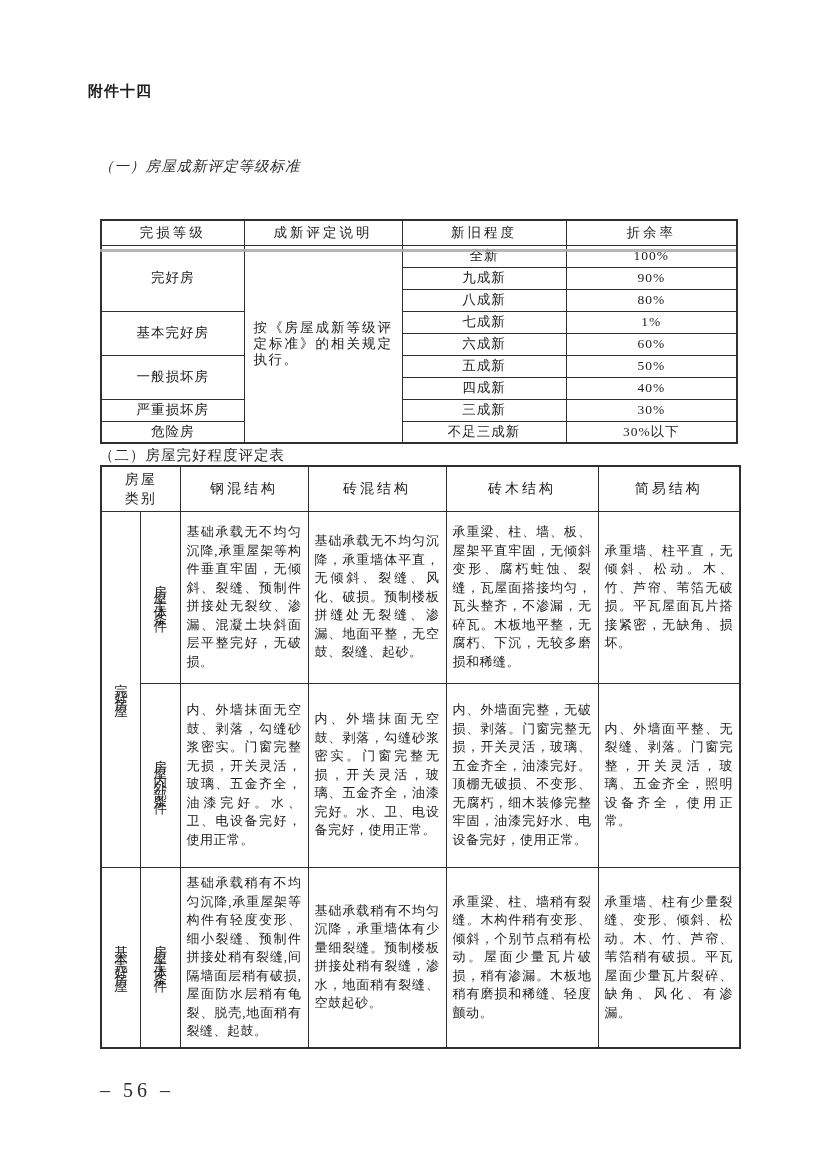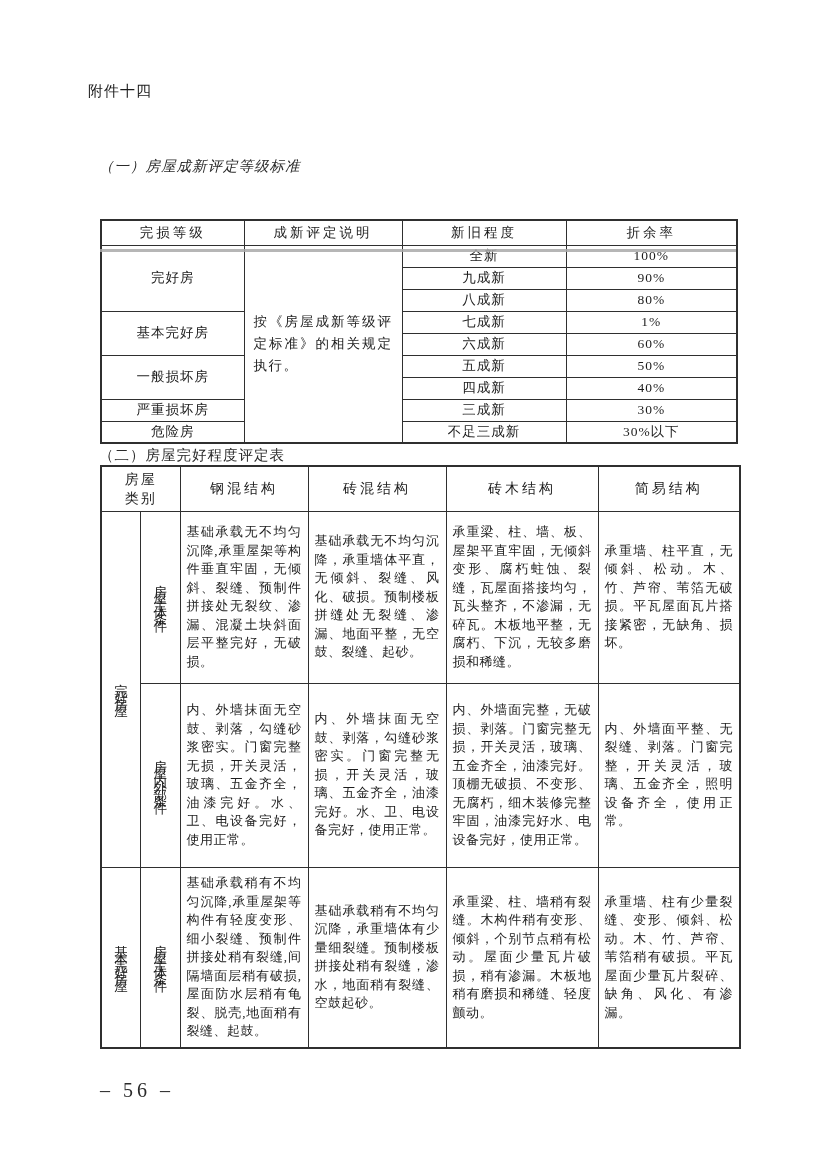--- a/index.html
+++ b/index.html
@@ -11,21 +11,21 @@
     background: #ffffff;
     font-family: "Liberation Serif", serif;
     color: #1c1c1c;
     overflow: hidden;
   }
   .attachment-label {
     position: absolute;
     left: 88px;
     top: 82px;
     font-family: "Liberation Sans", sans-serif;
-    font-weight: normal;
+    font-weight: bold;
     font-size: 15px;
     letter-spacing: 1px;
   }
   .doc-title {
     position: absolute;
     left: 0;
     top: 109px;
     width: 100%;
     text-align: center;
     font-family: "Liberation Sans", sans-serif;
@@ -60,21 +60,21 @@
     font-weight: normal;
     color: #1c1c1c;
     overflow: hidden;
   }
   .t1 th { height: 25px; letter-spacing: 3px; }
   .t1 td { height: 22px; letter-spacing: 1px; }
   .t1 td.note-cell {
     text-align: justify;
     text-justify: inter-character;
     padding: 2px 9px;
-    line-height: 22px;
+    line-height: 16px;
     letter-spacing: 1.5px;
   }
 
   .t2 th {
     height: 45px;
     text-align: center;
     vertical-align: middle;
     font-size: 14px;
     font-weight: normal;
     letter-spacing: 3px;

